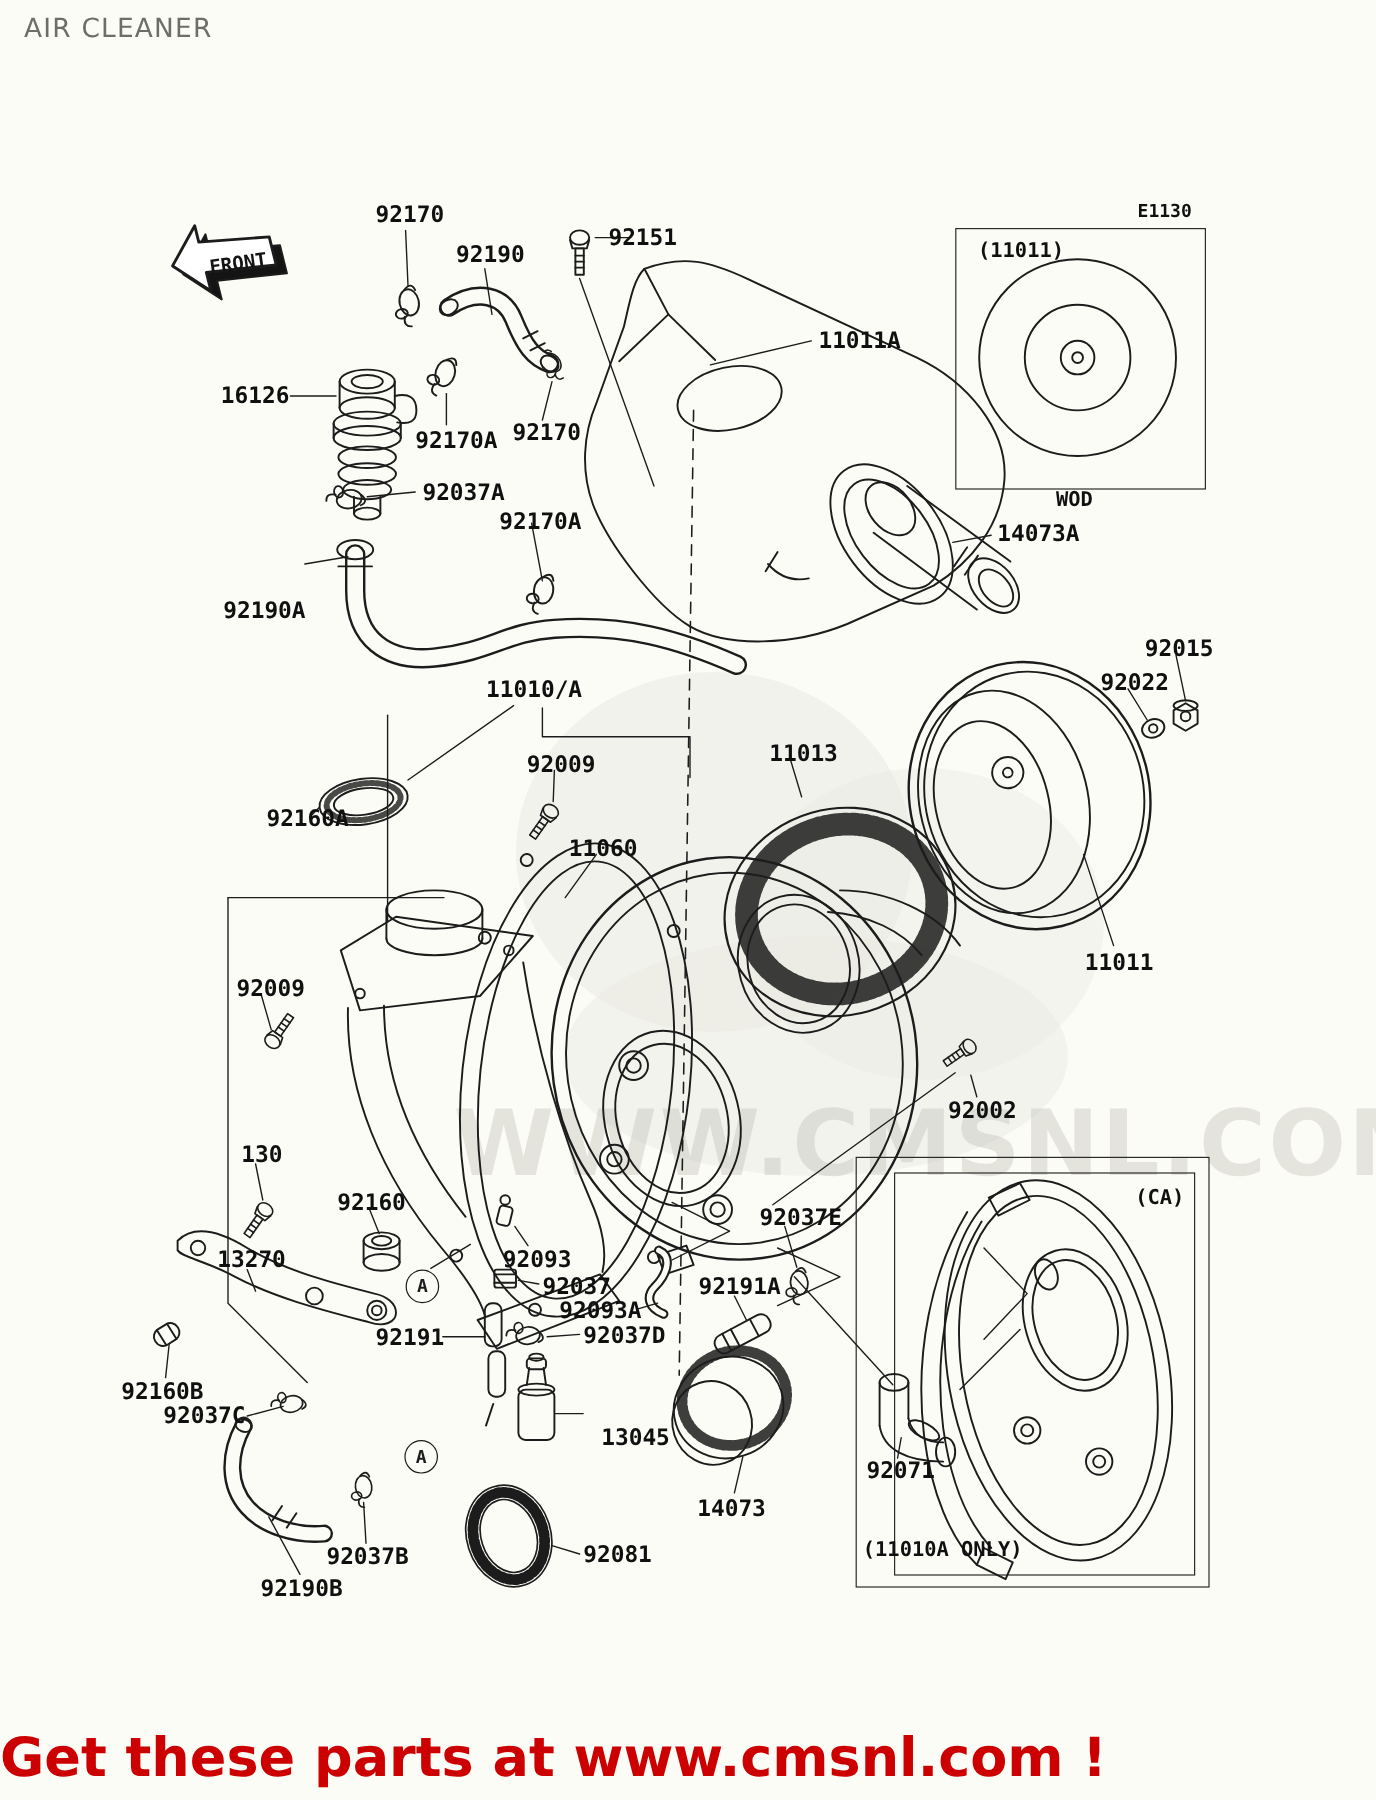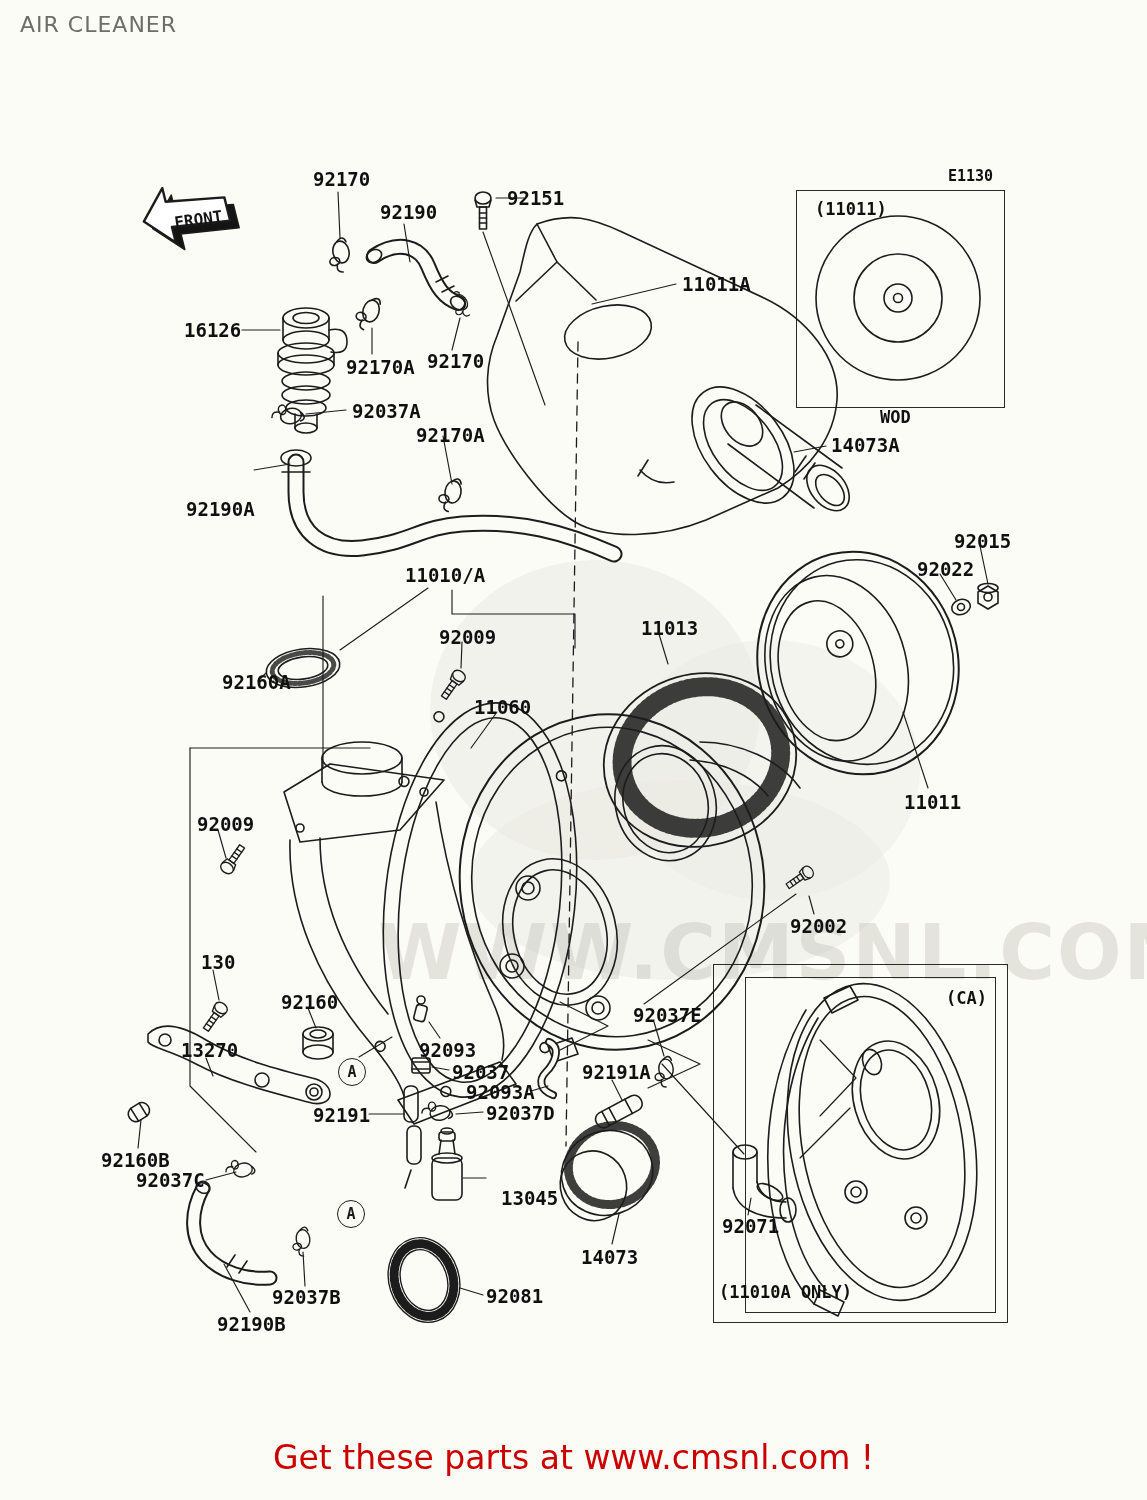--- a/index.html
+++ b/index.html
@@ -17,21 +17,21 @@
   #box-e1130{left:796px;top:190px;width:207px;height:216px;}
   #box-ca-outer{left:713px;top:964px;width:293px;height:357px;}
   #box-ca-inner{left:745px;top:977px;width:249px;height:334px;}
   
   .plabel{position:absolute;font-family:"DejaVu Sans Mono",monospace;font-weight:bold;font-size:19px;line-height:1;color:#101010;white-space:nowrap;}
   .plabel.small{font-size:17px;}
   .plabel.tiny{font-size:15px;}
   .amark{position:absolute;width:26px;height:26px;border:1.7px solid #1c1c1c;border-radius:50%;
          font-family:"DejaVu Sans Mono",monospace;font-weight:bold;font-size:15px;color:#1c1c1c;
          display:flex;align-items:center;justify-content:center;background:#fcfcf6;}
-  #footer{position:absolute;left:0;top:1438px;width:100%;text-align:center;font-size:33px;color:#cc0000;font-family:"DejaVu Sans",sans-serif;}
+  #footer{position:absolute;left:0;top:1438px;width:100%;font-size:45px;color:#cc0000;font-family:"DejaVu Sans",sans-serif;font-weight:bold;}
 </style>
 </head>
 <body>
 
 <div id="stage">
 
   <div id="title">AIR CLEANER</div>
 
   <div id="wm">
     <div class="wm-blob" style="left:430px;top:560px;width:330px;height:300px;"></div>

